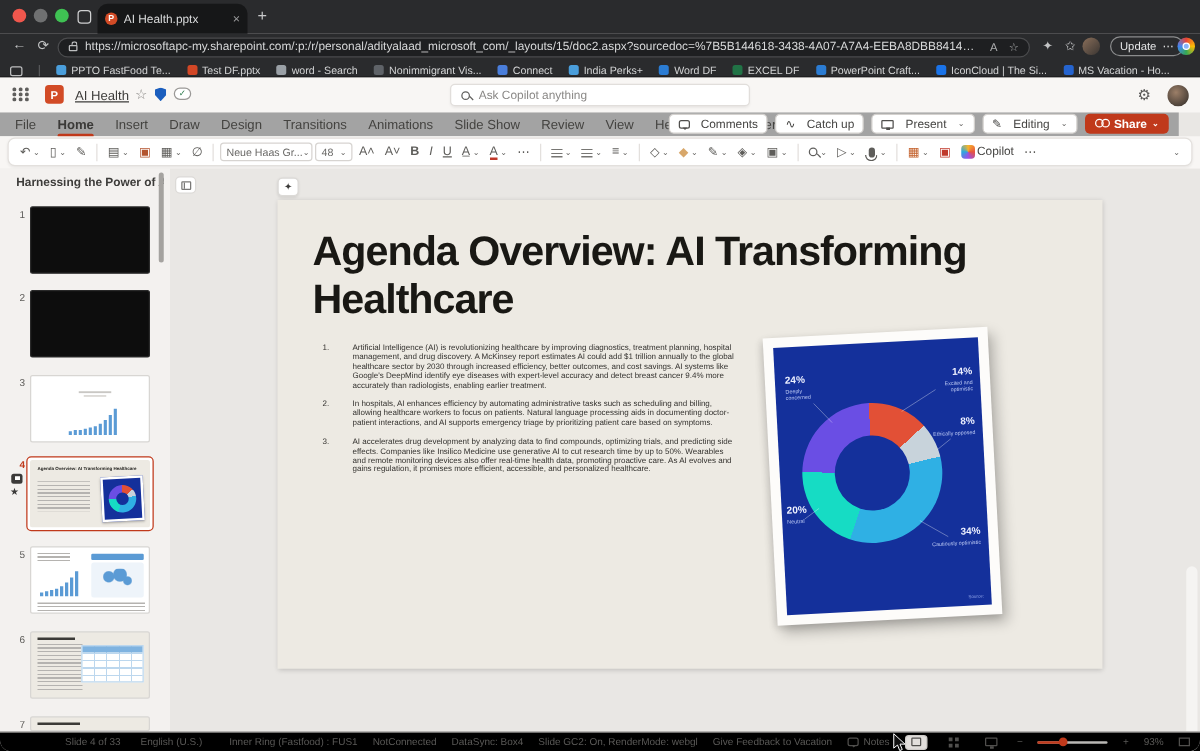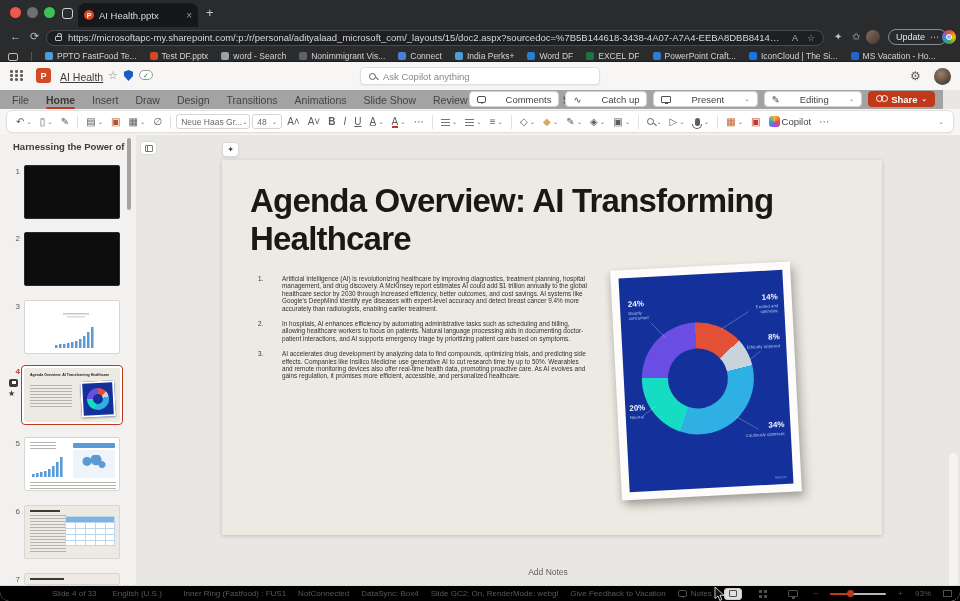--- a/index.html
+++ b/index.html
@@ -72,21 +72,21 @@
 
   
   .ppmenu { position:absolute; top:90px; left:0; right:17px; height:19px; background:#a3a3a3; }
   .menus { position:absolute; left:12px; top:0; display:flex; gap:17px; height:19px; align-items:center;}
   .mitem { font-size:10.5px; color:#444340; position:relative; white-space:nowrap;}
   .mitem.active { font-weight:bold; color:#3b3a38; }
   .mitem.active::after { content:''; position:absolute; left:0; right:0; bottom:-4px; height:2.5px;
                          background:#c0391b; border-radius:2px;}
   .mact { position:absolute; right:8px; top:1px; display:flex; gap:6px; }
   .pillbtn { height:16px; border:1px solid #d4d1ce; border-radius:4px; background:#fff; display:flex;
-             align-items:center; gap:20px; padding:0 7px; font-size:9.5px; color:#454442;}
+             align-items:center; gap:9px; padding:0 7px; font-size:9.5px; color:#454442;}
   .sharebtn { height:16px; border-radius:4px; background:#c0391b; color:#fff; display:flex; align-items:center;
               gap:4px; padding:0 8px; font-size:9.5px; font-weight:bold;}
   .bub { width:9px; height:7px; border:1px solid #504f4d; border-radius:2px; position:relative; }
   .bub::after { content:''; position:absolute; left:2px; bottom:-4px; border:2px solid transparent; border-top-color:#504f4d;}
   .mon { width:10px; height:7px; border:1px solid #504f4d; border-radius:1px; position:relative;}
   .mon::after { content:''; position:absolute; left:3px; bottom:-2.5px; width:3px; height:2px; background:#504f4d;}
   .ppl { position:relative; width:11px; height:8px; }
   .ppl::before,.ppl::after { content:''; position:absolute; width:5px; height:5px; border:1px solid #fff; border-radius:50%; top:0;}
   .ppl::before { left:0;} .ppl::after { left:5px; }
   .chev { font-size:6.5px; color:#6a6967; }
@@ -574,21 +574,20 @@
             </div>
             <div class="clabel cl-teal">
               <span class="pct">20%</span>
               <span class="lbl">Neutral</span>
             </div>
             <span class="srcnote">Source:</span>
           </div>
         </div>
       </div>
 
-      <div class="addnotes">Add Notes</div>
     </div>
   </div>
 
   <div class="statusbar">
     <div class="sb-left">
       <span>Slide 4 of 33</span>
       <span>English (U.S.)</span>
     </div>
     <div class="sb-right">
       <span>Inner Ring (Fastfood) : FUS1</span>

